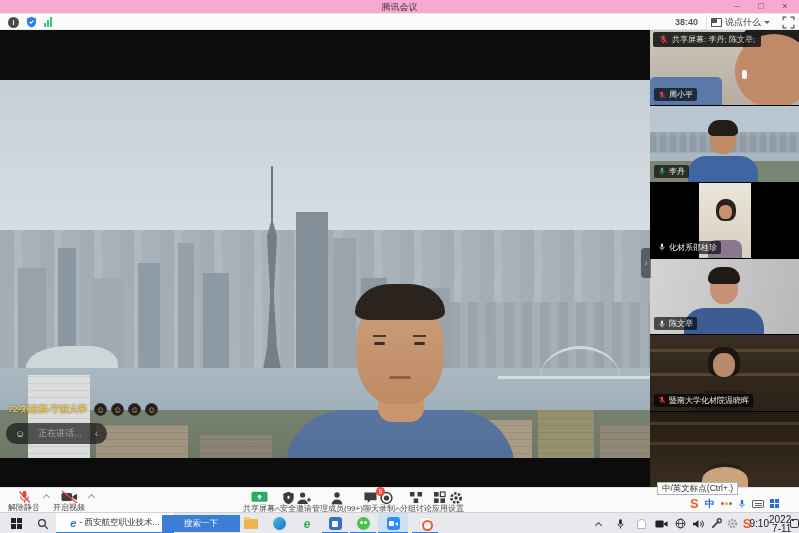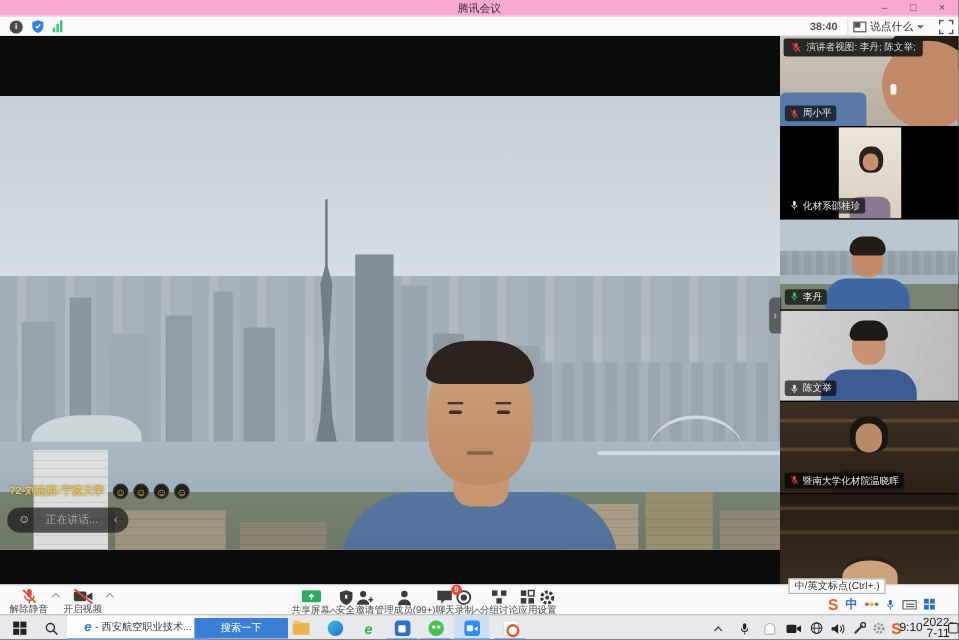--- a/index.html
+++ b/index.html
@@ -263,66 +263,66 @@
   <div class="collapse-tab">›</div>
 
   <div class="sidebar">
     <div class="speaking-banner">
       <svg width="9" height="9" viewBox="0 0 12 12" class="mic-red">
           <rect x="4.4" y="0.8" width="3.2" height="6" rx="1.6" fill="currentColor"></rect>
           <path d="M2.8 5.6a3.2 3.2 0 0 0 6.4 0" fill="none" stroke="currentColor" stroke-width="1.1"></path>
           <line x1="6" y1="9.4" x2="6" y2="11.2" stroke="currentColor" stroke-width="1.1"></line>
           <line x1="1.5" y1="1.5" x2="10.5" y2="10.5" stroke="currentColor" stroke-width="1.2"></line>
         </svg>
-      <span>演讲者视图: 李丹; 陈文举;</span>
+      <span>共享屏幕: 李丹; 陈文举;</span>
     </div>
 
     <div class="thumb t1">
       <div class="hair"></div>
         <div class="head"></div>
         <div class="sofa"></div>
         <div class="bud"></div>
       <div class="nametag">
         <svg width="8" height="8" viewBox="0 0 12 12" class="mic-red">
             <rect x="4.4" y="0.8" width="3.2" height="6" rx="1.6" fill="currentColor"></rect>
             <path d="M2.8 5.6a3.2 3.2 0 0 0 6.4 0" fill="none" stroke="currentColor" stroke-width="1.1"></path>
             <line x1="6" y1="9.4" x2="6" y2="11.2" stroke="currentColor" stroke-width="1.1"></line>
             <line x1="1.5" y1="1.5" x2="10.5" y2="10.5" stroke="currentColor" stroke-width="1.2"></line>
           </svg>
         <span>周小平</span>
       </div>
     </div>
 
+    <div class="thumb t3">
+      <div class="cityband"></div>
+        <div class="face"></div>
+        <div class="hair"></div>
+        <div class="body"></div>
+      <div class="nametag">
+        <svg width="8" height="8" viewBox="0 0 12 12" class="mic-green">
+            <rect x="4.4" y="0.8" width="3.2" height="6" rx="1.6" fill="currentColor"></rect>
+            <path d="M2.8 5.6a3.2 3.2 0 0 0 6.4 0" fill="none" stroke="currentColor" stroke-width="1.1"></path>
+            <line x1="6" y1="9.4" x2="6" y2="11.2" stroke="currentColor" stroke-width="1.1"></line>
+          </svg>
+        <span>李丹</span>
+      </div>
+    </div>
+
     <div class="thumb t2">
       <div class="strip"></div>
         <div class="hair"></div>
         <div class="face"></div>
         <div class="body"></div>
       <div class="nametag">
         <svg width="8" height="8" viewBox="0 0 12 12" class="mic-white">
             <rect x="4.4" y="0.8" width="3.2" height="6" rx="1.6" fill="currentColor"></rect>
             <path d="M2.8 5.6a3.2 3.2 0 0 0 6.4 0" fill="none" stroke="currentColor" stroke-width="1.1"></path>
             <line x1="6" y1="9.4" x2="6" y2="11.2" stroke="currentColor" stroke-width="1.1"></line>
           </svg>
         <span>化材系邵桂珍</span>
-      </div>
-    </div>
-
-    <div class="thumb t3">
-      <div class="cityband"></div>
-        <div class="face"></div>
-        <div class="hair"></div>
-        <div class="body"></div>
-      <div class="nametag">
-        <svg width="8" height="8" viewBox="0 0 12 12" class="mic-green">
-            <rect x="4.4" y="0.8" width="3.2" height="6" rx="1.6" fill="currentColor"></rect>
-            <path d="M2.8 5.6a3.2 3.2 0 0 0 6.4 0" fill="none" stroke="currentColor" stroke-width="1.1"></path>
-            <line x1="6" y1="9.4" x2="6" y2="11.2" stroke="currentColor" stroke-width="1.1"></line>
-          </svg>
-        <span>李丹</span>
       </div>
     </div>
 
     <div class="thumb t4">
       <div class="face"></div>
         <div class="hair"></div>
         <div class="body"></div>
       <div class="nametag">
         <svg width="8" height="8" viewBox="0 0 12 12" class="mic-white">
             <rect x="4.4" y="0.8" width="3.2" height="6" rx="1.6" fill="currentColor"></rect>

